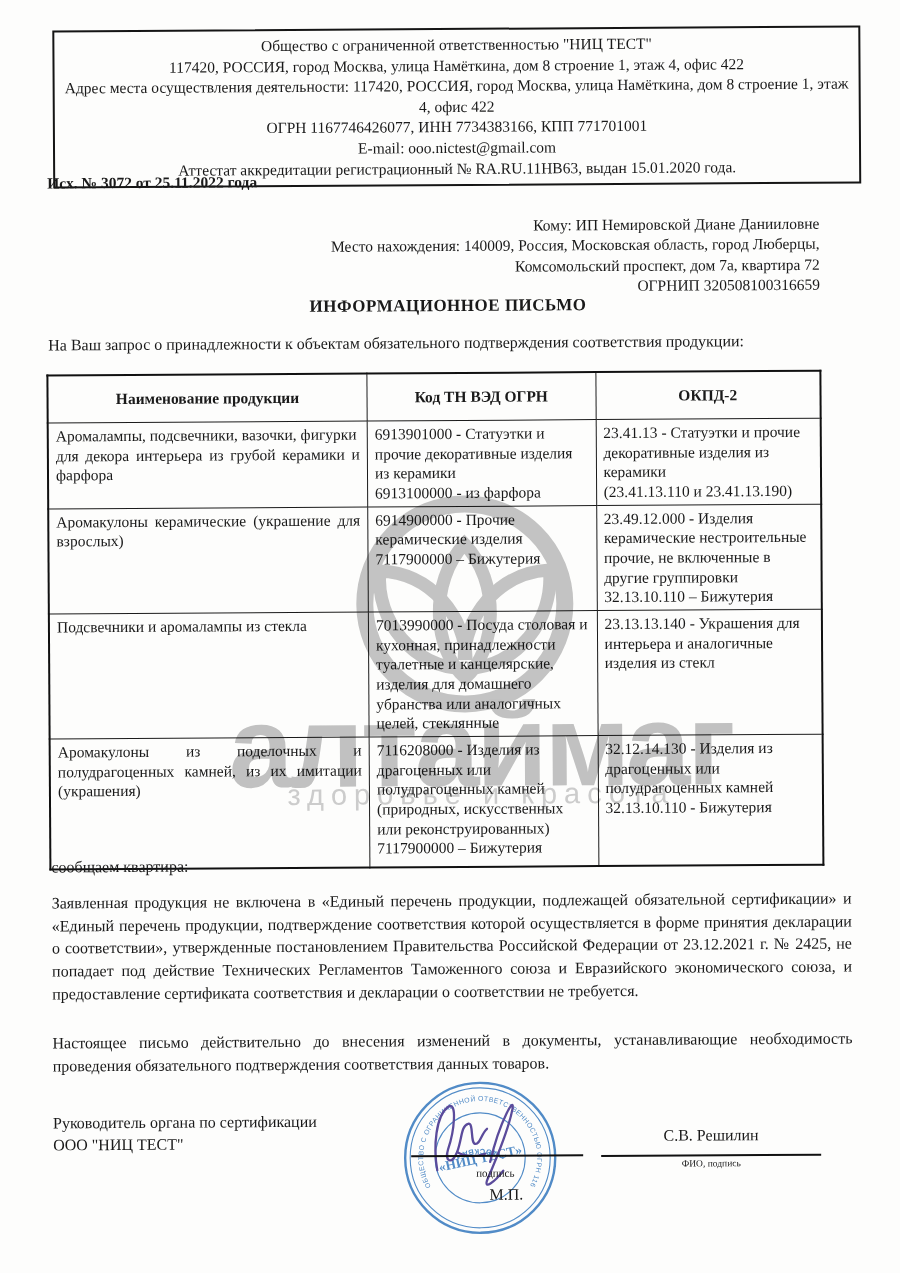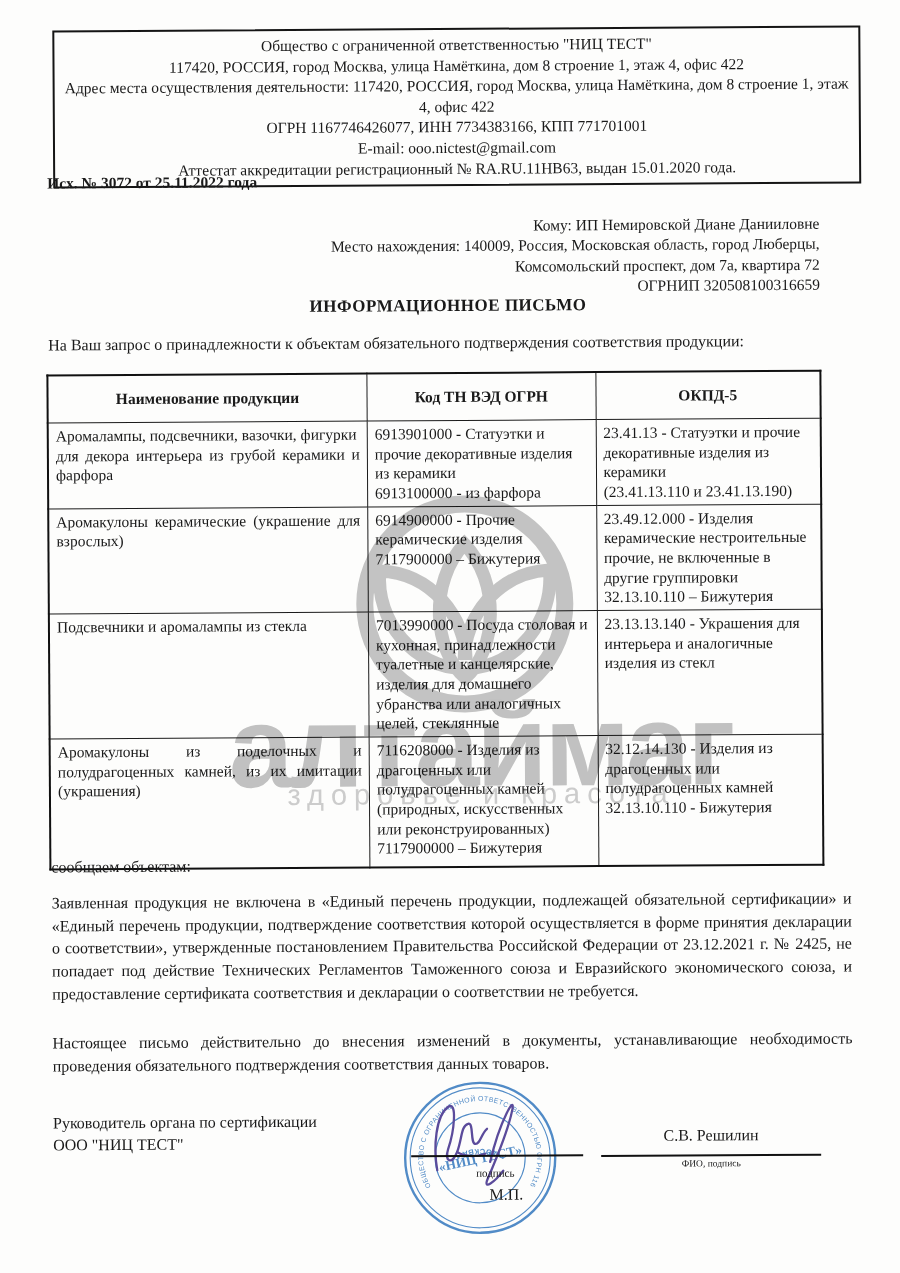--- a/index.html
+++ b/index.html
@@ -78,21 +78,21 @@
     </div>
 
     <div class="doc-title">ИНФОРМАЦИОННОЕ ПИСЬМО</div>
     <div class="intro">На Ваш запрос о принадлежности к объектам обязательного подтверждения соответствия продукции:</div>
 
     <table class="codes">
       <tbody>
           <tr>
         <th>Наименование продукции</th>
         <th>Код ТН ВЭД ОГРН</th>
-        <th>ОКПД-5</th>
+        <th>ОКПД-2</th>
       </tr>
       <tr class="r1">
         <td class="c-name preline">Аромалампы, подсвечники, вазочки, фигурки
 для декора интерьера из грубой керамики и фарфора</td>
         <td class="c-tnved preline">6913901000 - Статуэтки и прочие декоративные изделия из керамики
 6913100000 - из фарфора</td>
         <td class="c-okpd preline">23.41.13 - Статуэтки и прочие декоративные изделия из керамики
 (23.41.13.110 и 23.41.13.190)</td>
       </tr>
       <tr class="r2">
@@ -110,21 +110,21 @@
       <tr class="r4">
         <td class="c-name preline">Аромакулоны из поделочных и полудрагоценных камней, из их имитации (украшения)</td>
         <td class="c-tnved preline">7116208000 - Изделия из драгоценных или полудрагоценных камней (природных, искусственных или реконструированных)
 7117900000 – Бижутерия</td>
         <td class="c-okpd preline">32.12.14.130 - Изделия из драгоценных или полудрагоценных камней
 32.13.10.110 - Бижутерия</td>
       </tr>
     </tbody>
       </table>
 
-    <div class="lead">сообщаем объектам:</div>
+    <div class="lead">сообщаем квартира:</div>
     <div class="para1">Заявленная продукция не включена в «Единый перечень продукции, подлежащей обязательной сертификации» и «Единый перечень продукции, подтверждение соответствия которой осуществляется в форме принятия декларации о соответствии», утвержденные постановлением Правительства Российской Федерации от 23.12.2021 г. № 2425, не попадает под действие Технических Регламентов Таможенного союза и Евразийского экономического союза, и предоставление сертификата соответствия и декларации о соответствии не требуется.</div>
     <div class="para2">Настоящее письмо действительно до внесения изменений в документы, устанавливающие необходимость проведения обязательного подтверждения соответствия данных товаров.</div>
 
     <div class="sig-left">
       <div>Руководитель органа по сертификации</div>
       <div>ООО "НИЦ ТЕСТ"</div>
     </div>
 
     <svg class="stamp" viewBox="0 0 160 160">
       <circle cx="80" cy="80" r="75" fill="none" stroke="#3f7fc1" stroke-width="2.4"></circle>

